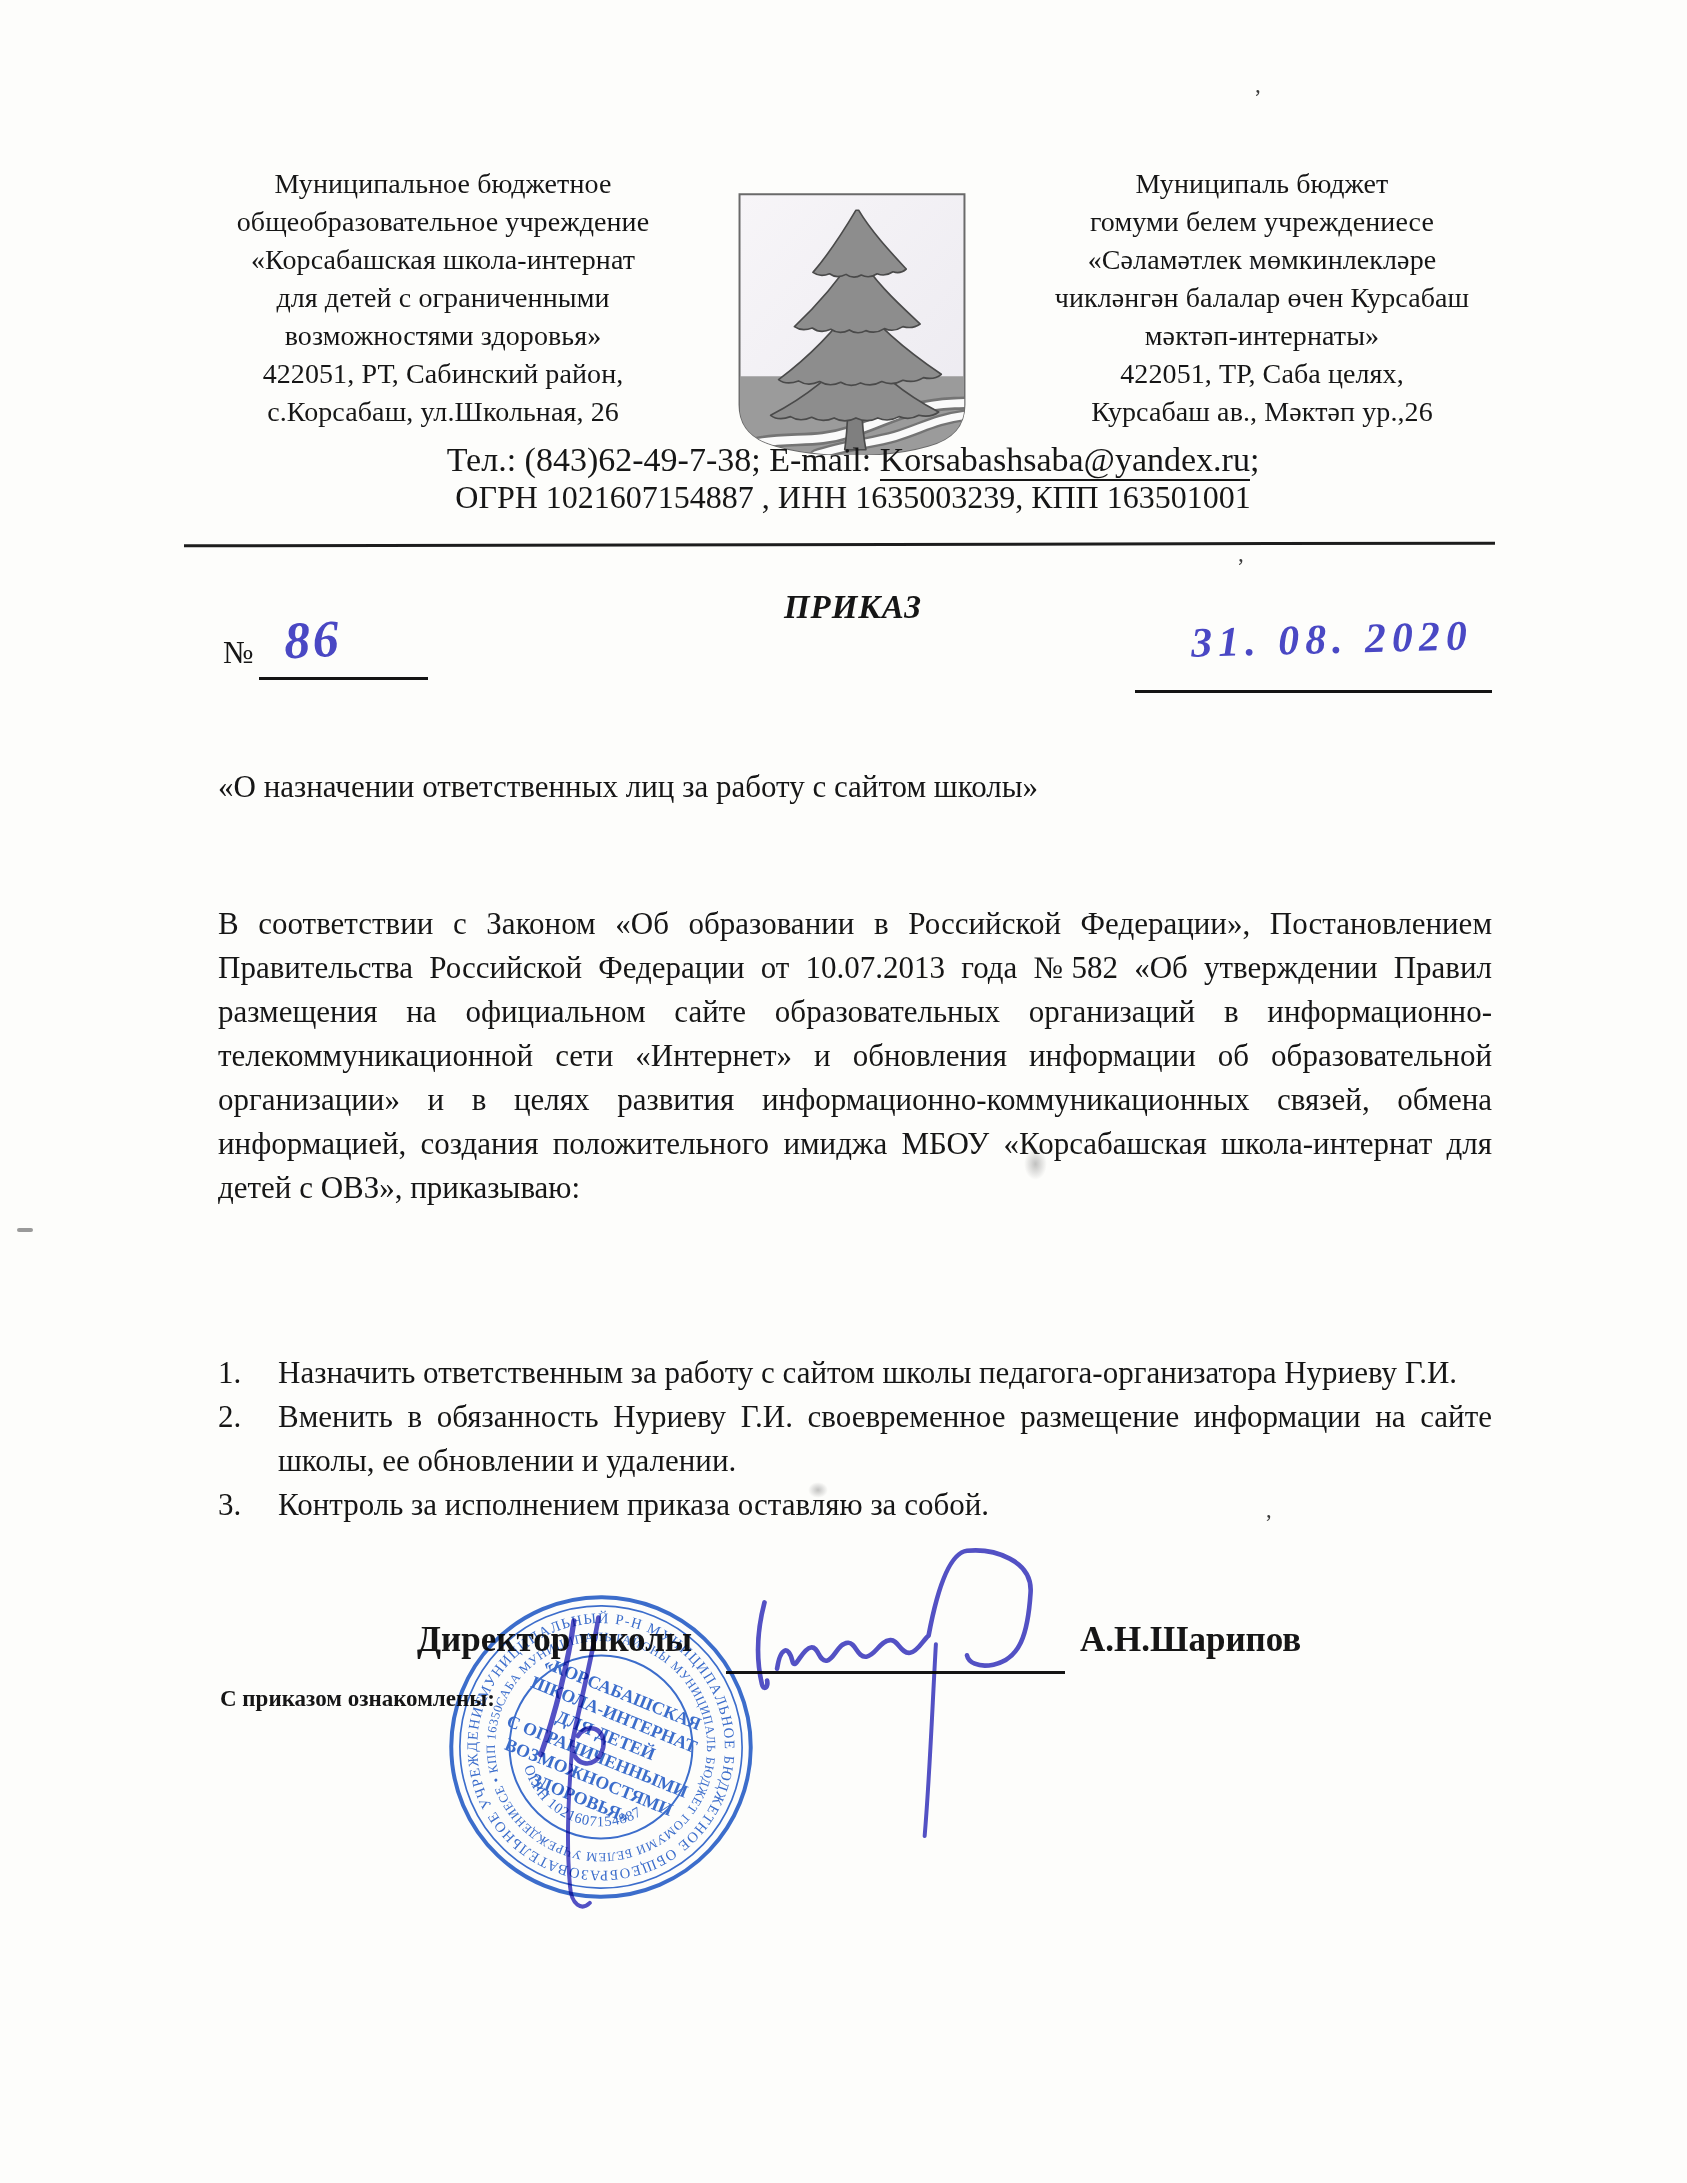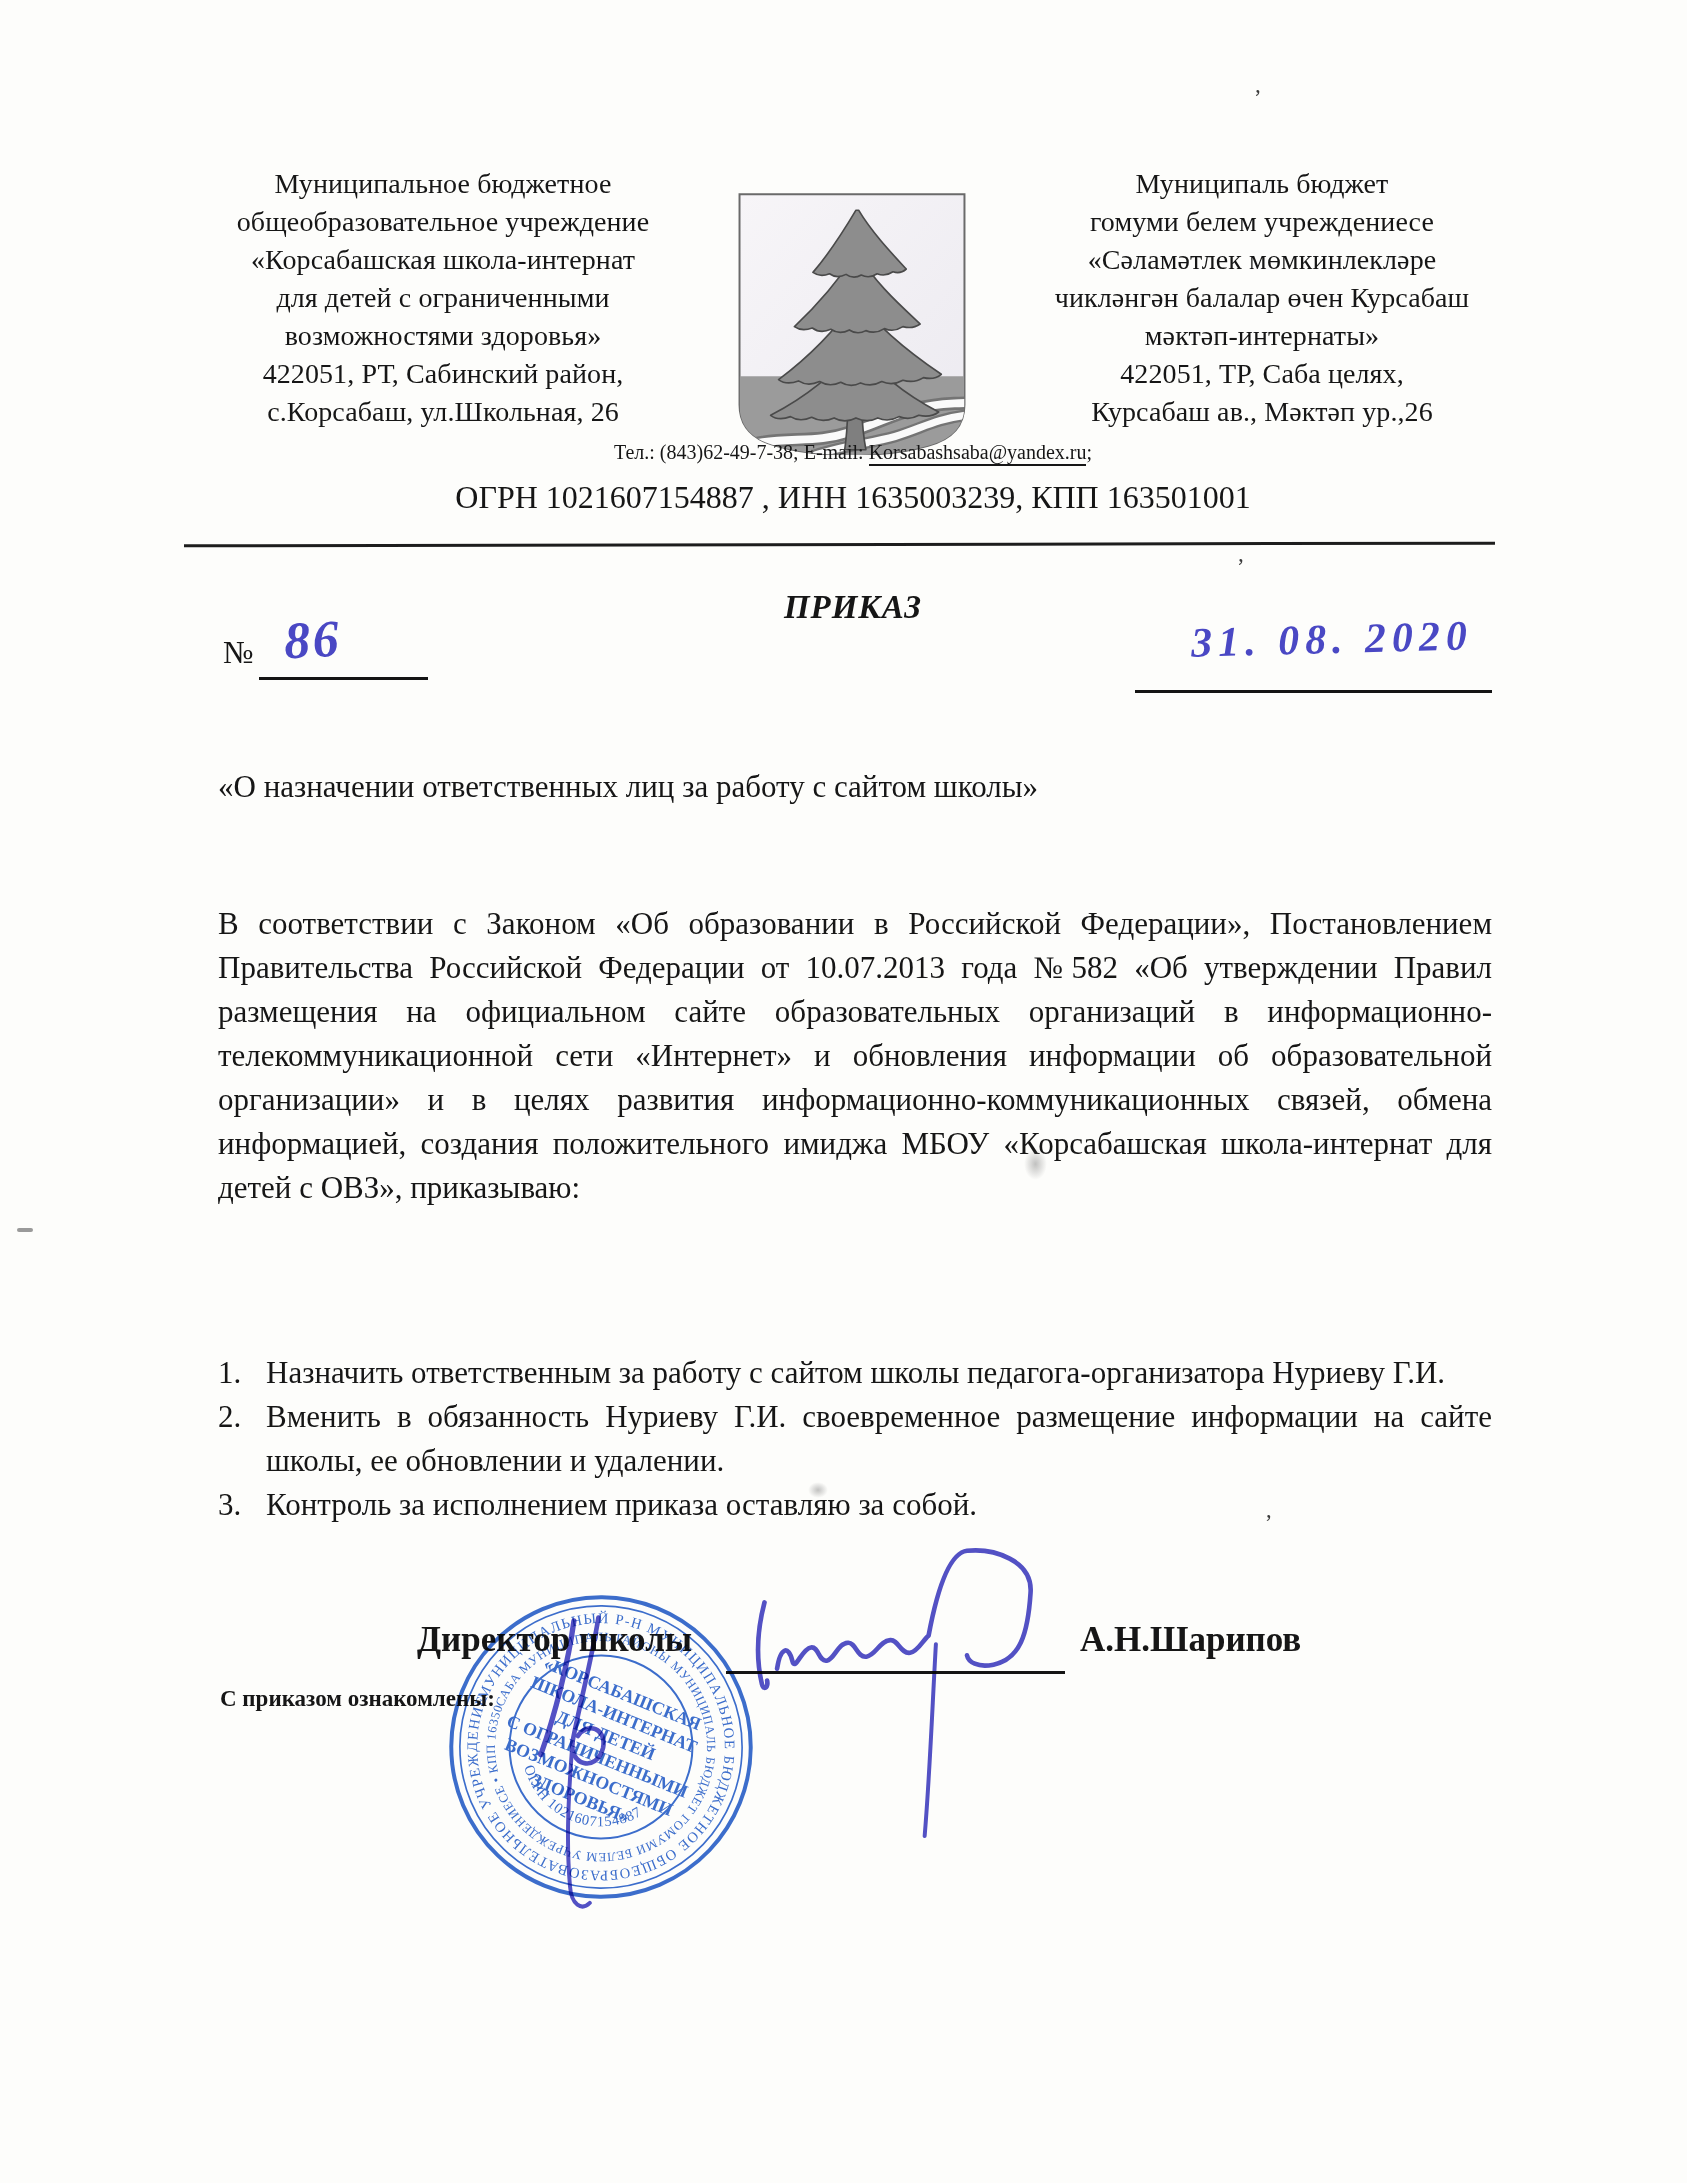--- a/index.html
+++ b/index.html
@@ -4,36 +4,36 @@
 <style>
   html,body{margin:0;padding:0;background:#e8e8e8;}
   .page{
     position:relative; width:1687px; height:2183px;
     background:#fdfdfb; overflow:hidden;
     font-family:"Liberation Serif","DejaVu Serif",serif;
     color:#161616;
   }
   .abs{position:absolute;}
   .hdr-block{font-size:28px; line-height:38px; text-align:center; letter-spacing:0.1px;}
-  .contact-line{font-size:20px; text-align:center; white-space:nowrap;}
+  .contact-line{font-size:34px; text-align:center; white-space:nowrap;}
   .email-underline{border-bottom:2px solid #161616; padding-bottom:0.7px;}
   .reg-line{font-size:32px; text-align:center; white-space:nowrap;}
   .rule{background:#1d1d1d; transform:rotate(-0.12deg);}
   .order-title{font-size:33px; font-weight:bold; text-align:center; letter-spacing:1px;font-style:italic;}
   .num-label{font-size:32px;}
   .hand{font-style:italic; color:#4a48c4; font-weight:bold;}
   .hand-num{font-size:52px; transform:rotate(-3deg); letter-spacing:2.6px;}
   .hand-date{font-size:42px; letter-spacing:6px; transform:rotate(-1.5deg); white-space:nowrap;}
   .ink-line{background:#141414;}
   .subject{font-size:31px;}
   .body-par{font-size:31px; line-height:44px; text-align:justify; text-justify:inter-word;}
   .list{font-size:31px; line-height:44px;}
   .list-item{display:flex;}
   .list-num{width:48px; flex:0 0 48px;}
-  .list-text{flex:1; text-align:justify; text-justify:inter-word;}
+  .list-text{flex:1; text-align:justify; text-justify:inter-word;margin-left:12px;}
   .sig-role,.sig-name{font-size:35px; font-weight:bold; white-space:nowrap;}
   .ack{font-size:23px; font-weight:bold; white-space:nowrap;}
   .stamp-svg{mix-blend-mode:multiply; opacity:.93;}
   .ink-svg{mix-blend-mode:multiply;}
   .speck{color:#3a3a3a; font-size:22.5px;}
   .smudge{background:radial-gradient(ellipse at center, rgba(120,120,120,.45), rgba(120,120,120,0) 70%); border-radius:50%;}
 </style>
 </head>
 <body>
 

